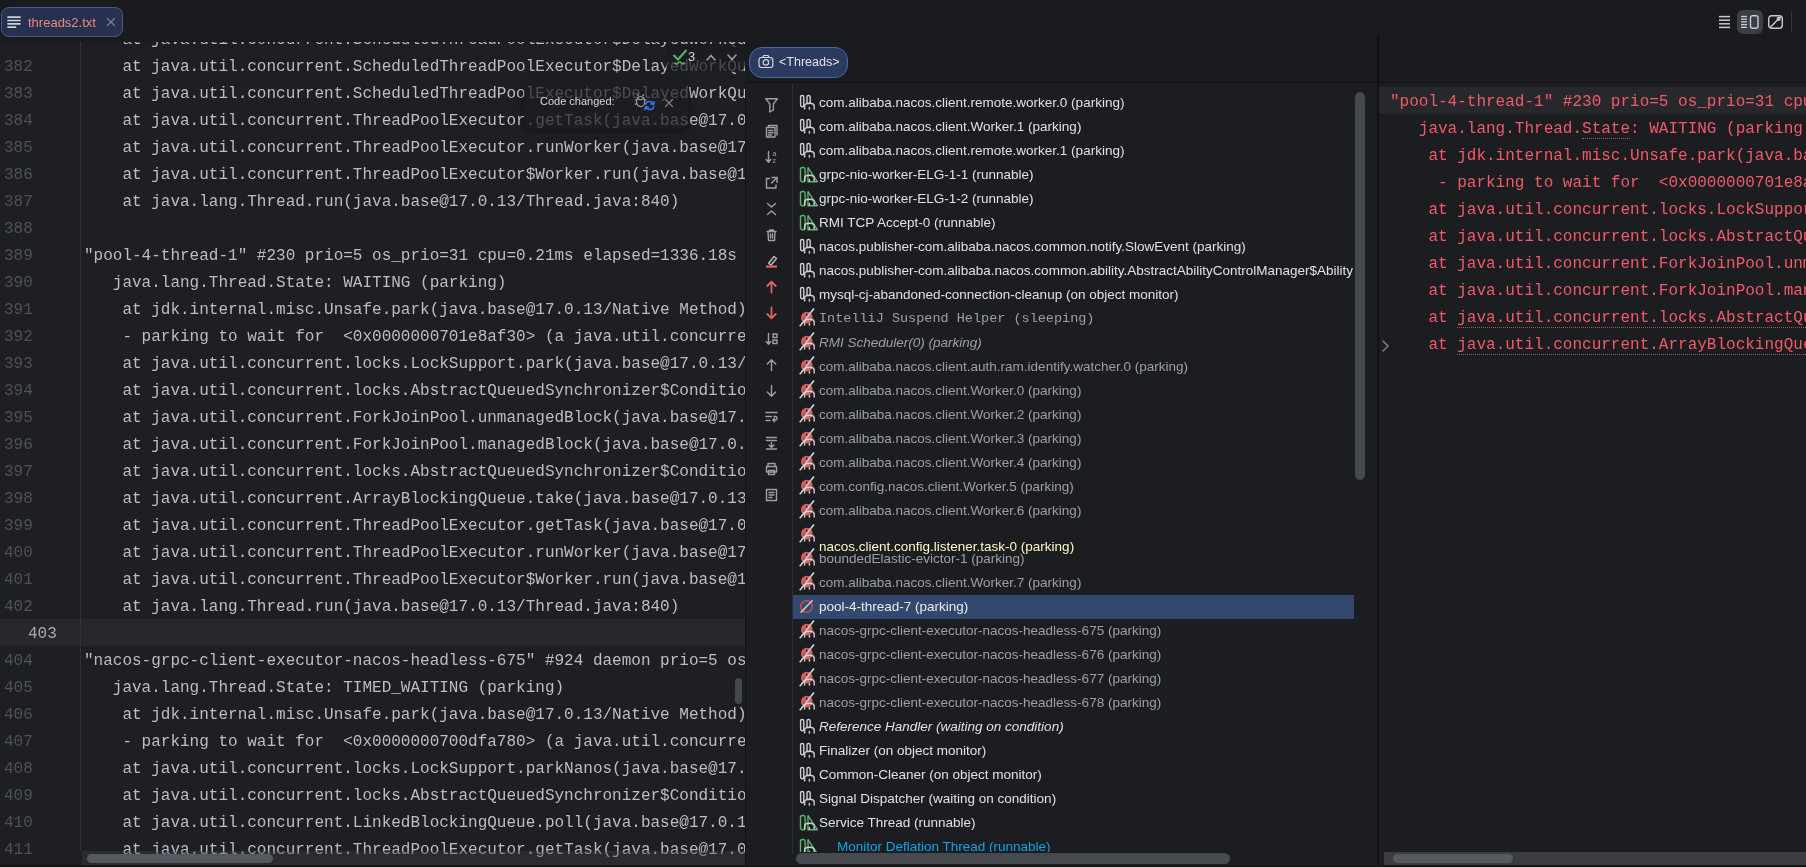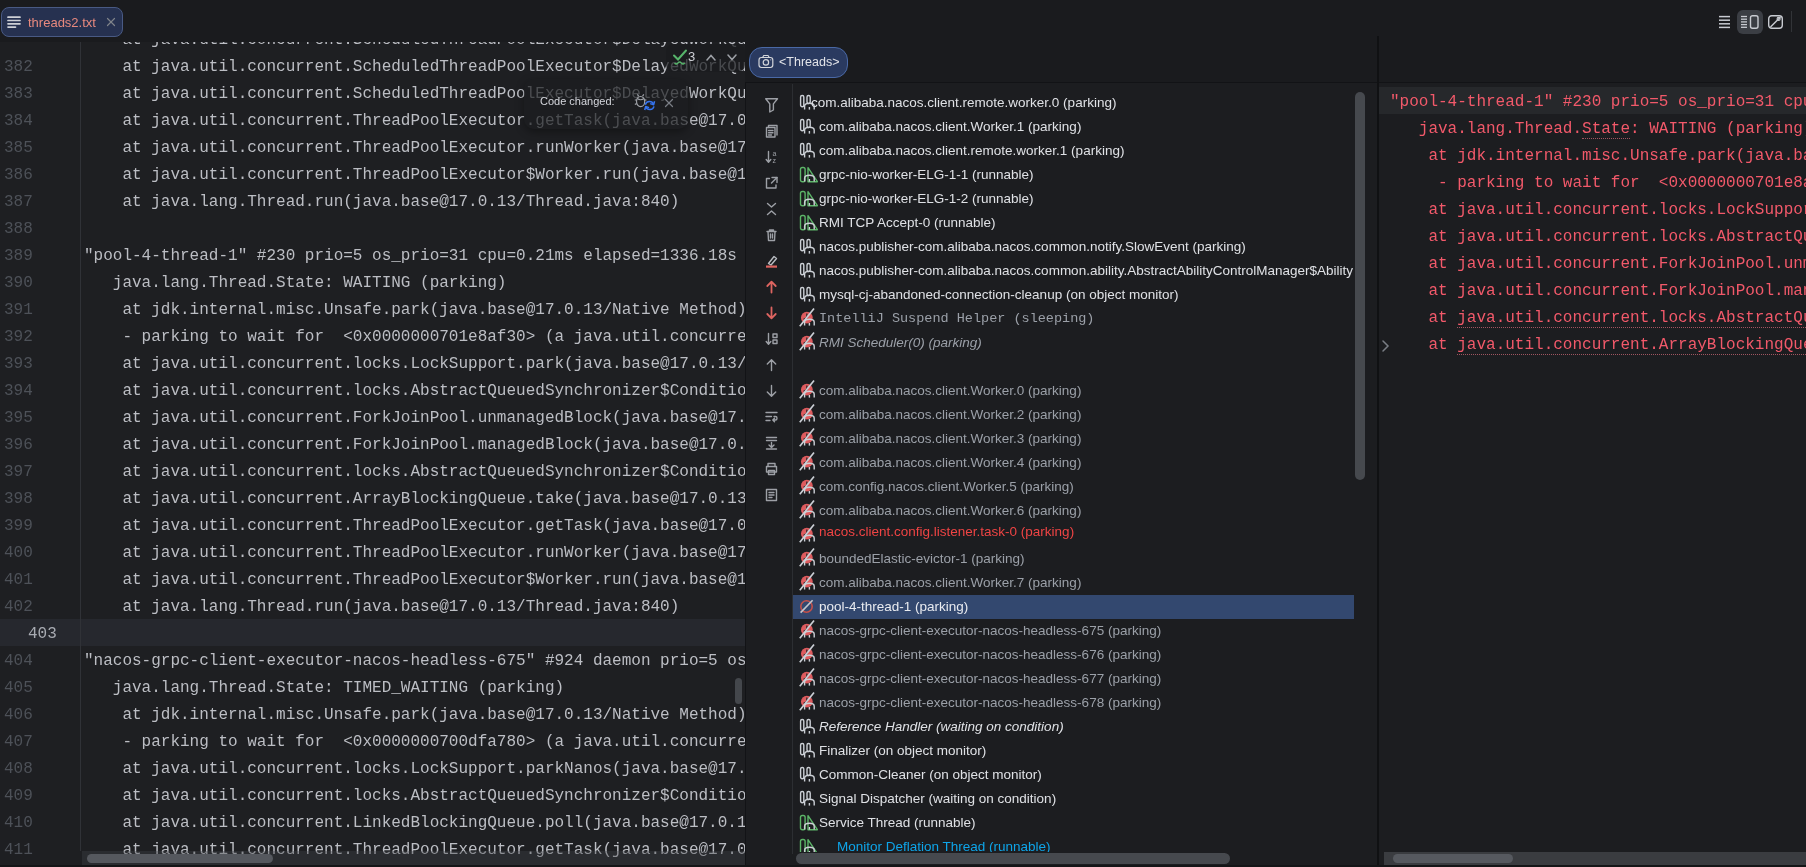--- a/index.html
+++ b/index.html
@@ -256,21 +256,21 @@
 <div class="abs" id="threadlist" style="left:793px;top:91px;width:561px;height:761px;background:transparent;overflow:hidden;">
 <div style="position:absolute;left:0;top:0px;width:561px;height:24px;">
       <div style="position:absolute;left:6px;top:0px;">
         <svg width="20" height="22" viewBox="0 0 20 22">
           <rect x="1.6" y="4.5" width="3.2" height="11.3" rx="1.5" fill="none" stroke="#ccd0d6" stroke-width="1.4"></rect>
           <rect x="8.0" y="4.5" width="3.2" height="8.1" rx="1.5" fill="none" stroke="#ccd0d6" stroke-width="1.4"></rect>
           <path d="M5.6 18.6 V15.2 Q5.6 12.2 10.4 12.2 Q15.2 12.2 15.2 15.2 V18.6" fill="none" stroke="#ccd0d6" stroke-width="1.4"></path>
           <path d="M10.4 18.6 V16" stroke="#ccd0d6" stroke-width="1.4"></path>
         </svg>
       </div>
-      <div style="position:absolute;left:18px;top:4px;font-size:13.5px;white-space:nowrap;color:#dfe1e5;">com.alibaba.nacos.client.remote.worker.0 (parking)</div>
+      <div style="position:absolute;left:26px;top:4px;font-size:13.5px;white-space:nowrap;color:#dfe1e5;">com.alibaba.nacos.client.remote.worker.0 (parking)</div>
     </div>
 <div style="position:absolute;left:0;top:24px;width:561px;height:24px;">
       <div style="position:absolute;left:6px;top:0px;">
         <svg width="20" height="22" viewBox="0 0 20 22">
           <rect x="1.6" y="4.5" width="3.2" height="11.3" rx="1.5" fill="none" stroke="#ccd0d6" stroke-width="1.4"></rect>
           <rect x="8.0" y="4.5" width="3.2" height="8.1" rx="1.5" fill="none" stroke="#ccd0d6" stroke-width="1.4"></rect>
           <path d="M5.6 18.6 V15.2 Q5.6 12.2 10.4 12.2 Q15.2 12.2 15.2 15.2 V18.6" fill="none" stroke="#ccd0d6" stroke-width="1.4"></path>
           <path d="M10.4 18.6 V16" stroke="#ccd0d6" stroke-width="1.4"></path>
         </svg>
       </div>
@@ -370,20 +370,32 @@
         <svg width="20" height="22" viewBox="0 0 20 22">
           <circle cx="7.85" cy="10.7" r="5.9" fill="#de5b5e"></circle>
           <path d="M7.85 6.6 V10.7 L4.6 12.4" fill="none" stroke="#26282b" stroke-width="1.3"></path>
           <line x1="0.8" y1="19.2" x2="15" y2="1.5" stroke="#ccd0d6" stroke-width="1.7"></line>
           <path d="M5.6 18.6 V15.2 Q5.6 12.2 10.4 12.2 Q15.2 12.2 15.2 15.2 V18.6" fill="none" stroke="#ccd0d6" stroke-width="1.4"></path>
           <path d="M10.4 18.6 V16" stroke="#ccd0d6" stroke-width="1.4"></path>
         </svg>
       </div>
       <div style="position:absolute;left:26px;top:4px;font-size:13.5px;white-space:nowrap;color:#9ba0a8;">RMI Scheduler(0) (parking)</div>
     </div>
+<div style="position:absolute;left:0;top:264px;width:561px;height:24px;">
+      <div style="position:absolute;left:6px;top:0px;">
+        <svg width="20" height="22" viewBox="0 0 20 22">
+          <circle cx="7.85" cy="10.7" r="5.9" fill="#de5b5e"></circle>
+          <path d="M7.85 6.6 V10.7 L4.6 12.4" fill="none" stroke="#26282b" stroke-width="1.3"></path>
+          <line x1="0.8" y1="19.2" x2="15" y2="1.5" stroke="#ccd0d6" stroke-width="1.7"></line>
+          <path d="M5.6 18.6 V15.2 Q5.6 12.2 10.4 12.2 Q15.2 12.2 15.2 15.2 V18.6" fill="none" stroke="#ccd0d6" stroke-width="1.4"></path>
+          <path d="M10.4 18.6 V16" stroke="#ccd0d6" stroke-width="1.4"></path>
+        </svg>
+      </div>
+      <div style="position:absolute;left:26px;top:4px;font-size:13.5px;white-space:nowrap;color:#9ba0a8;">com.alibaba.nacos.client.auth.ram.identify.watcher.0 (parking)</div>
+    </div>
 <div style="position:absolute;left:0;top:288px;width:561px;height:24px;">
       <div style="position:absolute;left:6px;top:0px;">
         <svg width="20" height="22" viewBox="0 0 20 22">
           <circle cx="7.85" cy="10.7" r="5.9" fill="#de5b5e"></circle>
           <path d="M7.85 6.6 V10.7 L4.6 12.4" fill="none" stroke="#26282b" stroke-width="1.3"></path>
           <line x1="0.8" y1="19.2" x2="15" y2="1.5" stroke="#ccd0d6" stroke-width="1.7"></line>
           <path d="M5.6 18.6 V15.2 Q5.6 12.2 10.4 12.2 Q15.2 12.2 15.2 15.2 V18.6" fill="none" stroke="#ccd0d6" stroke-width="1.4"></path>
           <path d="M10.4 18.6 V16" stroke="#ccd0d6" stroke-width="1.4"></path>
         </svg>
       </div>
@@ -452,21 +464,21 @@
 <div style="position:absolute;left:0;top:432px;width:561px;height:24px;">
       <div style="position:absolute;left:6px;top:0px;">
         <svg width="20" height="22" viewBox="0 0 20 22">
           <circle cx="7.85" cy="10.7" r="5.9" fill="#de5b5e"></circle>
           <path d="M7.85 6.6 V10.7 L4.6 12.4" fill="none" stroke="#26282b" stroke-width="1.3"></path>
           <line x1="0.8" y1="19.2" x2="15" y2="1.5" stroke="#ccd0d6" stroke-width="1.7"></line>
           <path d="M5.6 18.6 V15.2 Q5.6 12.2 10.4 12.2 Q15.2 12.2 15.2 15.2 V18.6" fill="none" stroke="#ccd0d6" stroke-width="1.4"></path>
           <path d="M10.4 18.6 V16" stroke="#ccd0d6" stroke-width="1.4"></path>
         </svg>
       </div>
-      <div style="position:absolute;left:26px;top:1px;font-size:13.5px;white-space:nowrap;color:#ef4444;">nacos.client.config.listener.task-0 (parking)</div>
+      <div style="position:absolute;left:26px;top:16px;font-size:13.5px;white-space:nowrap;color:#fef9c3;">nacos.client.config.listener.task-0 (parking)</div>
     </div>
 <div style="position:absolute;left:0;top:456px;width:561px;height:24px;">
       <div style="position:absolute;left:6px;top:0px;">
         <svg width="20" height="22" viewBox="0 0 20 22">
           <circle cx="7.85" cy="10.7" r="5.9" fill="#de5b5e"></circle>
           <path d="M7.85 6.6 V10.7 L4.6 12.4" fill="none" stroke="#26282b" stroke-width="1.3"></path>
           <line x1="0.8" y1="19.2" x2="15" y2="1.5" stroke="#ccd0d6" stroke-width="1.7"></line>
           <path d="M5.6 18.6 V15.2 Q5.6 12.2 10.4 12.2 Q15.2 12.2 15.2 15.2 V18.6" fill="none" stroke="#ccd0d6" stroke-width="1.4"></path>
           <path d="M10.4 18.6 V16" stroke="#ccd0d6" stroke-width="1.4"></path>
         </svg>
@@ -485,21 +497,21 @@
       </div>
       <div style="position:absolute;left:26px;top:4px;font-size:13.5px;white-space:nowrap;color:#9ba0a8;">com.alibaba.nacos.client.Worker.7 (parking)</div>
     </div>
 <div style="position:absolute;left:0;top:504px;width:561px;height:24px;background:#33486f;">
       <div style="position:absolute;left:6px;top:0px;">
         <svg width="20" height="22" viewBox="0 0 20 22">
           <circle cx="7.5" cy="11.5" r="5.7" fill="none" stroke="#c4504a" stroke-width="1.6"></circle>
           <line x1="1.6" y1="17.6" x2="13.6" y2="5.2" stroke="#c3c7ce" stroke-width="1.6"></line>
         </svg>
       </div>
-      <div style="position:absolute;left:26px;top:4px;font-size:13.5px;white-space:nowrap;color:#e9ebf0;">pool-4-thread-1 (parking)</div>
+      <div style="position:absolute;left:26px;top:4px;font-size:13.5px;white-space:nowrap;color:#e9ebf0;">pool-4-thread-7 (parking)</div>
     </div>
 <div style="position:absolute;left:0;top:528px;width:561px;height:24px;">
       <div style="position:absolute;left:6px;top:0px;">
         <svg width="20" height="22" viewBox="0 0 20 22">
           <circle cx="7.85" cy="10.7" r="5.9" fill="#de5b5e"></circle>
           <path d="M7.85 6.6 V10.7 L4.6 12.4" fill="none" stroke="#26282b" stroke-width="1.3"></path>
           <line x1="0.8" y1="19.2" x2="15" y2="1.5" stroke="#ccd0d6" stroke-width="1.7"></line>
           <path d="M5.6 18.6 V15.2 Q5.6 12.2 10.4 12.2 Q15.2 12.2 15.2 15.2 V18.6" fill="none" stroke="#ccd0d6" stroke-width="1.4"></path>
           <path d="M10.4 18.6 V16" stroke="#ccd0d6" stroke-width="1.4"></path>
         </svg>

